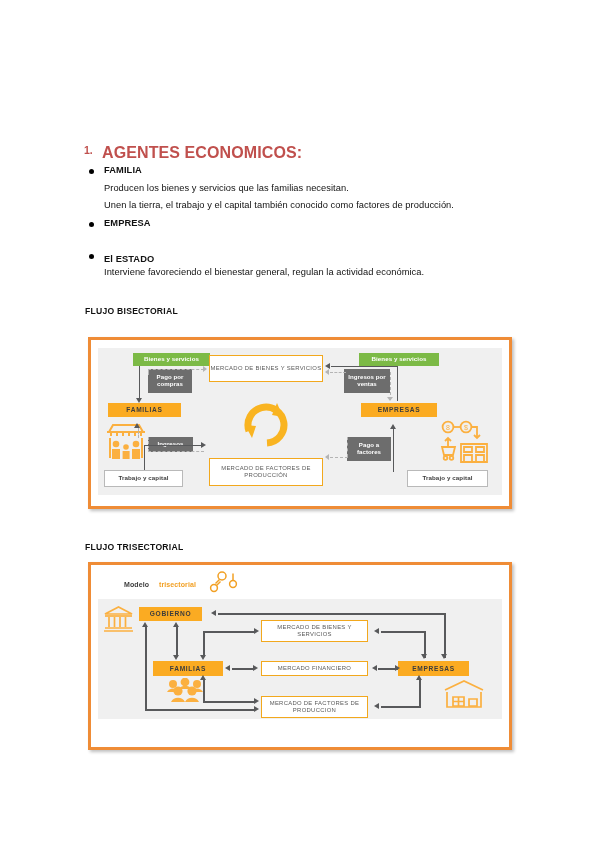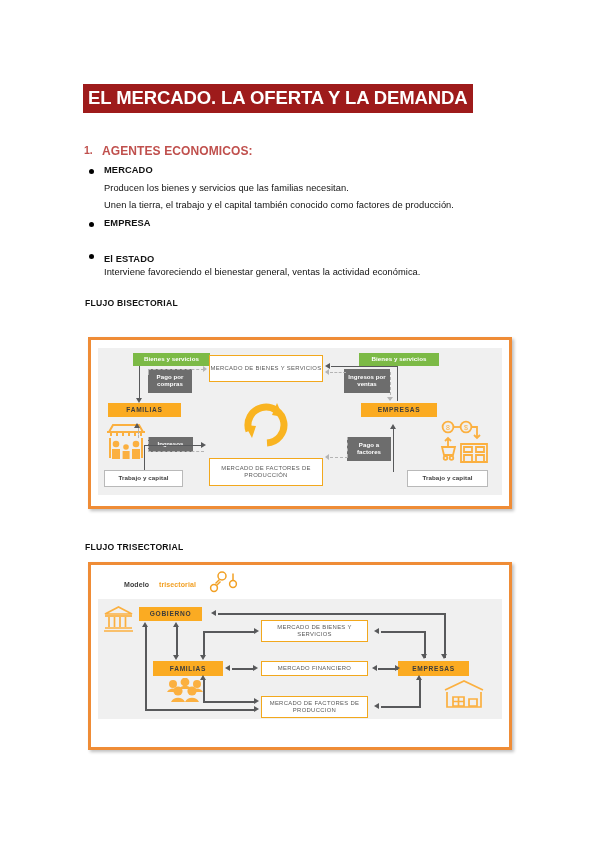--- a/index.html
+++ b/index.html
@@ -7,21 +7,21 @@
 
   .page{position:absolute;left:0;top:0;width:599px;height:848px;background:#fff;}
 
   
   .title-bar{position:absolute;left:83px;top:84px;background:#9e1b1b;color:#ffffff;
     font-weight:bold;font-size:18.5px;letter-spacing:-0.1px;padding:3px 5px 4px 5px;white-space:nowrap;
     font-family:"Liberation Sans",sans-serif;}
 
   
   .sect-num{position:absolute;left:84px;top:144px;color:#c0504d;font-weight:bold;font-size:10.5px;}
-  .sect-title{position:absolute;left:102px;top:144px;color:#c0504d;font-weight:bold;font-size:12px;letter-spacing:.1px;}
+  .sect-title{position:absolute;left:102px;top:144px;color:#c0504d;font-weight:bold;font-size:16px;letter-spacing:.1px;}
 
   
   .bullet{position:absolute;left:89px;width:5px;height:5px;background:#000;border-radius:50%;}
   .b-label{position:absolute;left:104px;font-weight:bold;font-size:9.3px;color:#111;letter-spacing:.1px;}
   .b-text{position:absolute;left:104px;font-size:9.3px;color:#111;letter-spacing:.05px;}
 
   
   .fig-caption{position:absolute;left:85px;font-weight:bold;font-size:8.6px;color:#111;letter-spacing:.25px;}
 
   
@@ -55,38 +55,37 @@
   .ar-left-l{border-top:3.2px solid transparent;border-bottom:3.2px solid transparent;border-right:4.6px solid #b4b4b4;}
 
   .icon-wrap{position:absolute;}
   .brand-txt{position:absolute;font-weight:bold;font-size:7px;letter-spacing:.1px;}
 </style>
 </head>
 <body>
 
 <div class="page">
 
-  <div class="title-bar">EL MERCADO. LA OFERTA Y LA DEMANDA</div>
 
   <div class="sect-num">1.</div>
   <div class="sect-title">AGENTES ECONOMICOS:</div>
 
   <div class="bullet" style="top:169px;"></div>
-  <div class="b-label" style="top:165px;">MERCADO</div>
+  <div class="b-label" style="top:165px;">FAMILIA</div>
   <div class="b-text" style="top:183px;">Producen los bienes y servicios que las familias necesitan.</div>
   <div class="b-text" style="top:200px;">Unen la tierra, el trabajo y el capital también conocido como factores de producción.</div>
 
   <div class="bullet" style="top:222px;"></div>
   <div class="b-label" style="top:218px;">EMPRESA</div>
 
   <div class="bullet" style="top:254px;"></div>
   <div class="b-label" style="top:254px;">El ESTADO</div>
-  <div class="b-text" style="top:267px;">Interviene favoreciendo el bienestar general, ventas la actividad económica.</div>
-
-  <div class="fig-caption" style="top:298px;">FLUJO BISECTORIAL</div>
+  <div class="b-text" style="top:267px;">Interviene favoreciendo el bienestar general, regulan la actividad económica.</div>
+
+  <div class="fig-caption" style="top:306px;">FLUJO BISECTORIAL</div>
 
   <div class="fig-frame fig1">
 
     <div class="grayband" style="left:7px;top:8px;width:404px;height:147px;background:#f0f0f0;"></div>
 
     <div class="bx bx-green" style="left:42px;top:13px;width:77px;height:13px;">Bienes y servicios</div>
 
     <div class="ln" style="left:48px;top:26px;width:1.4px;height:33px;"></div>
     <div class="arrow ar-down" style="left:45px;top:58px;"></div>
 

